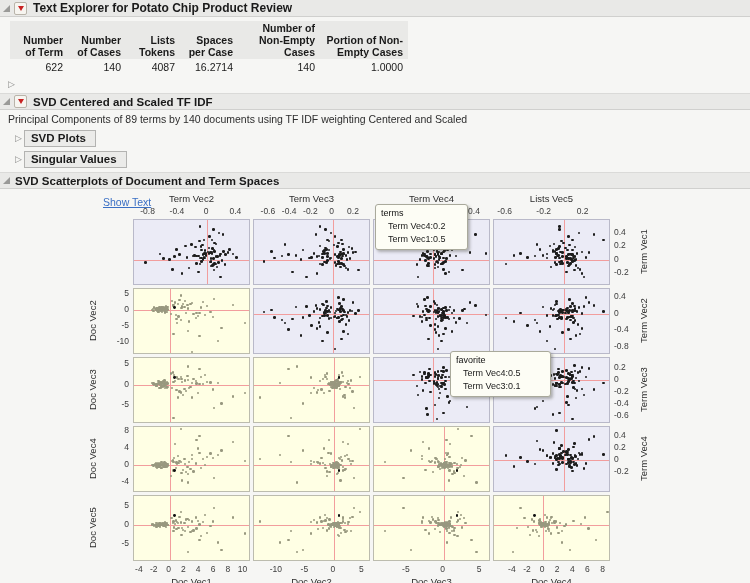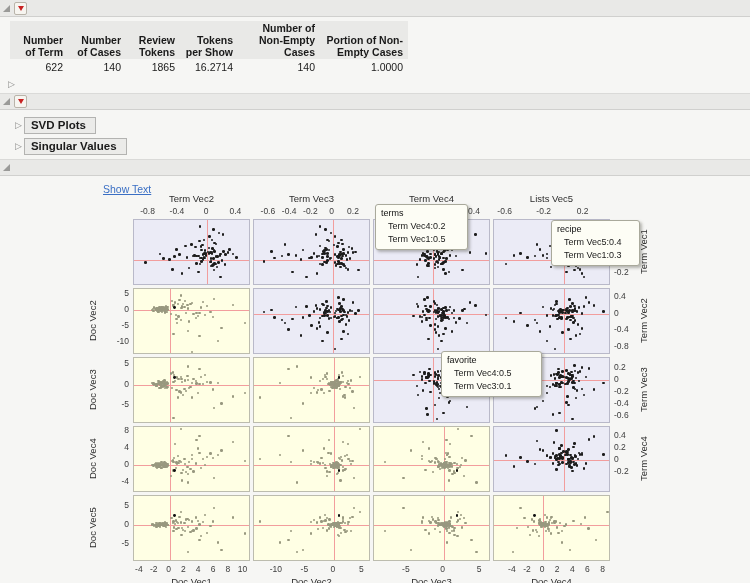--- a/index.html
+++ b/index.html
@@ -48,70 +48,74 @@
   #splom .tip .t2{padding-left:7px;white-space:nowrap;}
 </style>
 </head>
 <body>
 
 <div class="band" style="height:17px;border-top:none;">
   <span class="tri-open" style="margin-left:3px;"></span>
   <span class="hotspot" style="margin-left:4px;">
       <span class="red-tri"></span>
     </span>
+  <span class="title" style="margin-left:6px;">Text Explorer for Potato Chip Product Review</span>
 </div>
 
 <div class="sumwrap">
   <table class="sumtable" id="summary-table">
       <tbody>
         <tr>
           <th style="width:48px">Number of Term</th>
           <th style="width:48px">Number of Cases</th>
-          <th style="width:44px">Review Tokens</th>
-          <th style="width:48px">Tokens per Show</th>
+          <th style="width:44px">Lists Tokens</th>
+          <th style="width:48px">Spaces per Case</th>
           <th style="width:72px">Number of Non-Empty Cases</th>
           <th style="width:78px">Portion of Non-Empty Cases</th>
         </tr>
         <tr>
           <td>622</td>
           <td>140</td>
-          <td>1865</td>
+          <td>4087</td>
           <td>16.2714</td>
           <td>140</td>
           <td>1.0000</td>
         </tr>
       </tbody>
     </table>
 </div>
 
 <div class="boxrow" style="margin-left:8px;">
   <span class="tri-closed">▷</span>
 </div>
 
 <div class="band" style="height:17px;margin-top:4px;">
   <span class="tri-open" style="margin-left:3px;"></span>
   <span class="hotspot" style="margin-left:4px;">
       <span class="red-tri"></span>
     </span>
+  <span class="title" style="margin-left:6px;font-size:11.5px;">SVD Centered and Scaled TF IDF</span>
 </div>
 
 <div class="desc">
+  <div>Principal Components of 89 terms by 140 documents using TF IDF weighting Centered and Scaled</div>
 </div>
 
 <div class="boxrow" style="margin-left:15px;">
   <span class="tri-closed">▷</span>
   <span class="boxhead" style="margin-left:2px;">SVD Plots</span>
 </div>
 <div class="boxrow" style="margin-left:15px;">
   <span class="tri-closed">▷</span>
   <span class="boxhead" style="margin-left:2px;">Singular Values</span>
 </div>
 
 <div class="band" style="height:17px;margin-top:4px;">
   <span class="tri-open" style="margin-left:3px;"></span>
+  <span class="title" style="margin-left:5px;font-size:11.5px;">SVD Scatterplots of Document and Term Spaces</span>
 </div>
 
 <div class="linkrow">
   <span class="link">Show Text</span>
 </div>
 
 <div id="splom">
     <div class="axlab" style="left:133px;top:0;width:117px">Term Vec2</div>
     <span class="tick" style="left:147.6px;top:13px;transform:translateX(-50%)">-0.8</span>
     <span class="tick" style="left:176.9px;top:13px;transform:translateX(-50%)">-0.4</span>
@@ -2076,23 +2080,18 @@
       <i class="dd" style="left:17.9px;top:54.7px"></i>
       <i class="dd" style="left:89.6px;top:20.4px"></i>
       <i class="dd" style="left:100.9px;top:42.5px"></i>
       <i class="sd" style="left:39.0px;top:18.1px"></i>
     </div>
     <div class="tip" style="left:375px;top:11px;width:80px">
       <div class="t1">terms</div>
       <div class="t2">Term Vec4:0.2</div>
       <div class="t2">Term Vec1:0.5</div>
     </div>
-    <div class="tip" style="left:551px;top:27px;width:76px">
-      <div class="t1">recipe</div>
-      <div class="t2">Term Vec5:0.4</div>
-      <div class="t2">Term Vec1:0.3</div>
-    </div>
-    <div class="tip" style="left:441px;top:158px;width:88px">
+    <div class="tip" style="left:450px;top:158px;width:88px">
       <div class="t1">favorite</div>
       <div class="t2">Term Vec4:0.5</div>
       <div class="t2">Term Vec3:0.1</div>
     </div>
   </div>
 
 </body></html>

